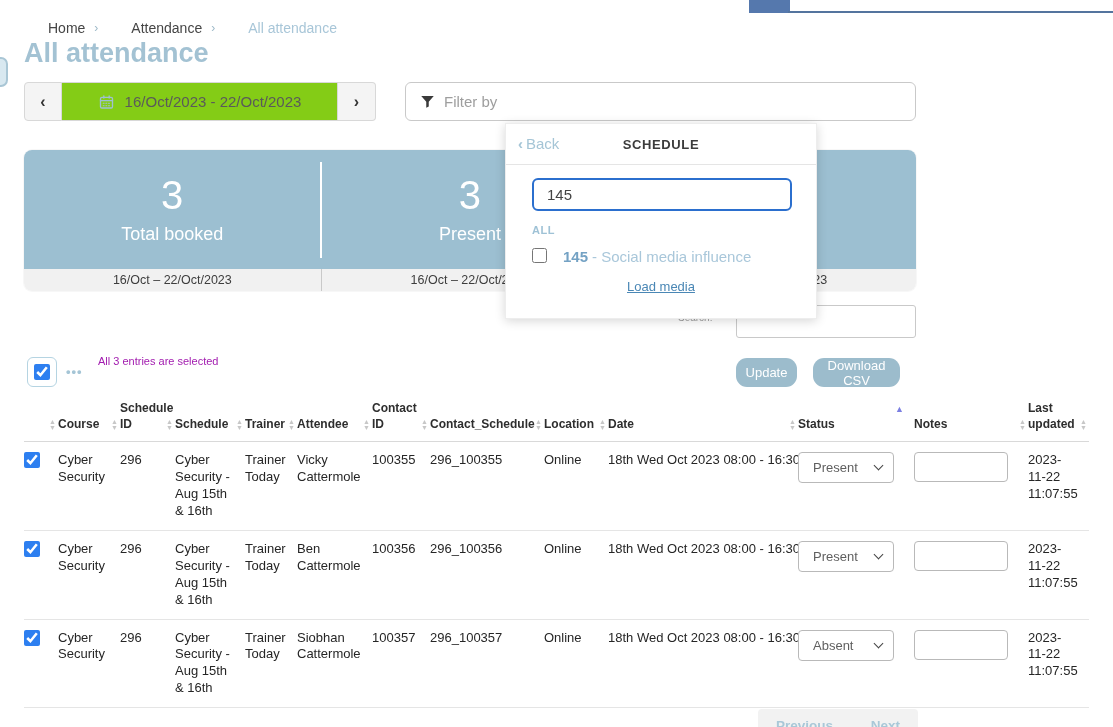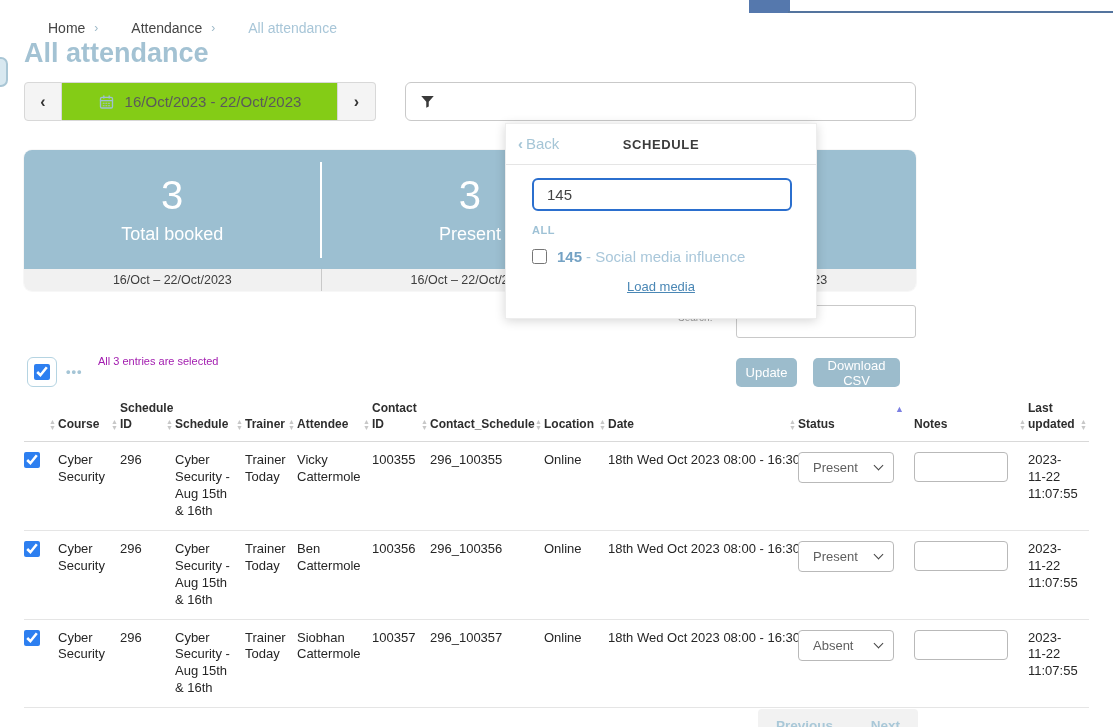--- a/index.html
+++ b/index.html
@@ -53,37 +53,37 @@
   .search-label { position:absolute; left:678px; top:312px; font-size:10px; color:#9e9e9e; }
   .search-input { position:absolute; left:736px; top:305px; width:180px; height:33px; border:1px solid #c9c9c9;
       border-radius:3px; font-size:14px; padding:0 8px; font-family:inherit; }
 
   
   .selall-box { position:absolute; left:27px; top:357px; width:30px; height:30px; border:1px solid #b5d4e2;
       border-radius:6px; display:flex; align-items:center; justify-content:center; }
   input[type=checkbox] { accent-color:#2d7ff0; width:16px; height:16px; cursor:pointer; }
   .menu-dots { position:absolute; left:66px; top:364px; color:#a5c5d6; font-size:13px; font-weight:bold; letter-spacing:1px; cursor:pointer; }
   .sel-text { position:absolute; left:98px; top:355px; font-size:11px; color:#a21caf; }
-  .btn { position:absolute; height:29px; background:#9cbccc; color:#fff; border:none; border-radius:5px;
+  .btn { position:absolute; height:29px; background:#9cbccc; color:#fff; border:none; border-radius:11px;
       font-size:13px; font-family:inherit; cursor:pointer; }
   .btn-update { left:736px; top:358px; width:61px; }
   .btn-download { left:813px; top:358px; width:87px; }
 
   
   .popup { position:absolute; left:505px; top:123px; width:312px; height:196px; background:#fff; z-index:20;
       border:1px solid #ededed; box-shadow:0 2px 10px rgba(0,0,0,0.16); }
   .popup-header { position:relative; height:41px; border-bottom:1px solid #e5e5e5; }
   .popup-back { position:absolute; left:12px; top:11px; color:#a5c5d6; font-size:15px; cursor:pointer; }
   .popup-back .chev { font-weight:bold; margin-right:3px; }
   .popup-title { position:absolute; left:0; right:0; top:13px; text-align:center; font-size:13px; font-weight:bold;
       color:#3c3c3c; letter-spacing:0.6px; }
   .popup-search { display:block; margin:13px 26px 0; width:260px; height:33px; border:2px solid #2b6fce;
       border-radius:6px; padding:0 13px; font-size:15px; color:#444; font-family:inherit; outline:none; }
   .popup-group { margin:13px 0 0 26px; font-size:11px; font-weight:bold; color:#9fc2d6; letter-spacing:0.5px; }
-  .popup-option { margin:12px 0 0 26px; display:flex; align-items:center; gap:10px; font-size:15px; cursor:pointer; }
+  .popup-option { margin:12px 0 0 26px; display:flex; align-items:flex-start; gap:16px; font-size:15px; cursor:pointer; }
   .popup-option input[type=checkbox] { width:15px; height:15px; accent-color:#bbb; }
   .popup-option .oid { font-weight:bold; color:#74a2c4; }
   .popup-option .otext { color:#a9c7da; margin-left:4px; }
   .popup-loadmore { margin-top:12px; text-align:center; }
   .popup-loadmore a { color:#4a87b5; font-size:13px; text-decoration:underline; cursor:pointer; }
 
   
   .grid { position:absolute; left:24px; top:400px; width:1065px; border-collapse:collapse; table-layout:fixed; }
   .grid th { text-align:left; vertical-align:bottom; padding:0 12px 9px 0; font-size:12px; font-weight:bold;
       color:#2e2e2e; position:relative; border-bottom:1px solid #d9d9d9; line-height:1.35; cursor:pointer; }
@@ -142,20 +142,21 @@
       </svg>
       <span>16/Oct/2023 - 22/Oct/2023</span>
     </div>
     <div class="nav-btn next">›</div>
   </div>
 
   <div class="filterbox">
     <svg width="15" height="15" viewBox="0 0 24 24" fill="#3a3a3a">
       <path d="M2 3h20l-8 9.5V20l-4 2v-9.5L2 3z"></path>
     </svg>
+    <input type="text" placeholder="Filter by" style="">
   </div>
 
   <div class="stats">
     <div class="blue">
       <div class="panel">
         <div class="val">3</div>
         <div class="lab">Total booked</div>
       </div>
       <div class="vdiv"></div>
       <div class="panel">

